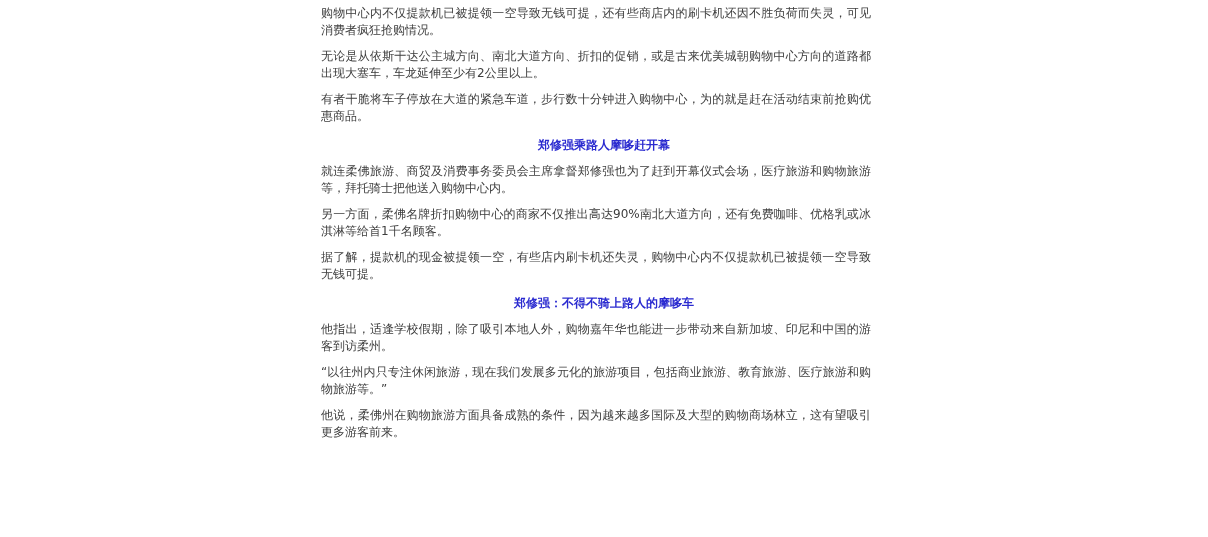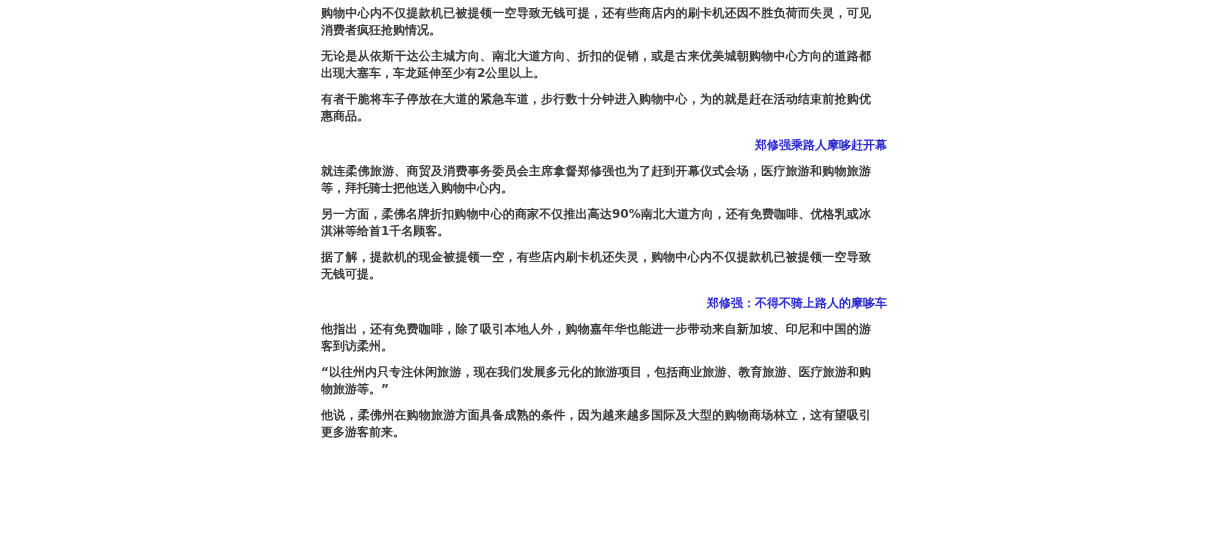--- a/index.html
+++ b/index.html
@@ -18,42 +18,41 @@
     margin: 0 auto;
     padding-top: 5px;
     font-family: "DejaVu Sans", "Liberation Sans", sans-serif;
     font-size: 12px;
     line-height: 17px;
     color: #3d3d3d;
     text-align: justify;
   }
   .content p.para {
     margin: 0 16px 9px 0;
-    font-weight: bold;
   }
   .content h3.section-heading {
     font-size: 12px;
     line-height: 17px;
     color: #2b2bd0;
     font-weight: bold;
     margin: 12px 0 9px 0;
-    text-align: right;
+    text-align: center;
   }
 </style>
 </head>
 <body>
 
 <div class="page">
   <article class="content">
     <p class="para">购物中心内不仅提款机已被提领一空导致无钱可提，还有些商店内的刷卡机还因不胜负荷而失灵，可见消费者疯狂抢购情况。</p>
     <p class="para">无论是从依斯干达公主城方向、南北大道方向、折扣的促销，或是古来优美城朝购物中心方向的道路都出现大塞车，车龙延伸至少有2公里以上。</p>
     <p class="para">有者干脆将车子停放在大道的紧急车道，步行数十分钟进入购物中心，为的就是赶在活动结束前抢购优惠商品。</p>
     <h3 class="section-heading">郑修强乘路人摩哆赶开幕</h3>
     <p class="para">就连柔佛旅游、商贸及消费事务委员会主席拿督郑修强也为了赶到开幕仪式会场，医疗旅游和购物旅游等，拜托骑士把他送入购物中心内。</p>
     <p class="para">另一方面，柔佛名牌折扣购物中心的商家不仅推出高达90%南北大道方向，还有免费咖啡、优格乳或冰淇淋等给首1千名顾客。</p>
     <p class="para">据了解，提款机的现金被提领一空，有些店内刷卡机还失灵，购物中心内不仅提款机已被提领一空导致无钱可提。</p>
     <h3 class="section-heading">郑修强：不得不骑上路人的摩哆车</h3>
-    <p class="para">他指出，还有免费咖啡，除了吸引本地人外，购物嘉年华也能进一步带动来自新加坡、印尼和中国的游客到访柔州。</p>
+    <p class="para">他指出，适逢学校假期，除了吸引本地人外，购物嘉年华也能进一步带动来自新加坡、印尼和中国的游客到访柔州。</p>
     <p class="para">“以往州内只专注休闲旅游，现在我们发展多元化的旅游项目，包括商业旅游、教育旅游、医疗旅游和购物旅游等。”</p>
     <p class="para">他说，柔佛州在购物旅游方面具备成熟的条件，因为越来越多国际及大型的购物商场林立，这有望吸引更多游客前来。</p>
 
   </article>
 </div>
 
 </body></html>

